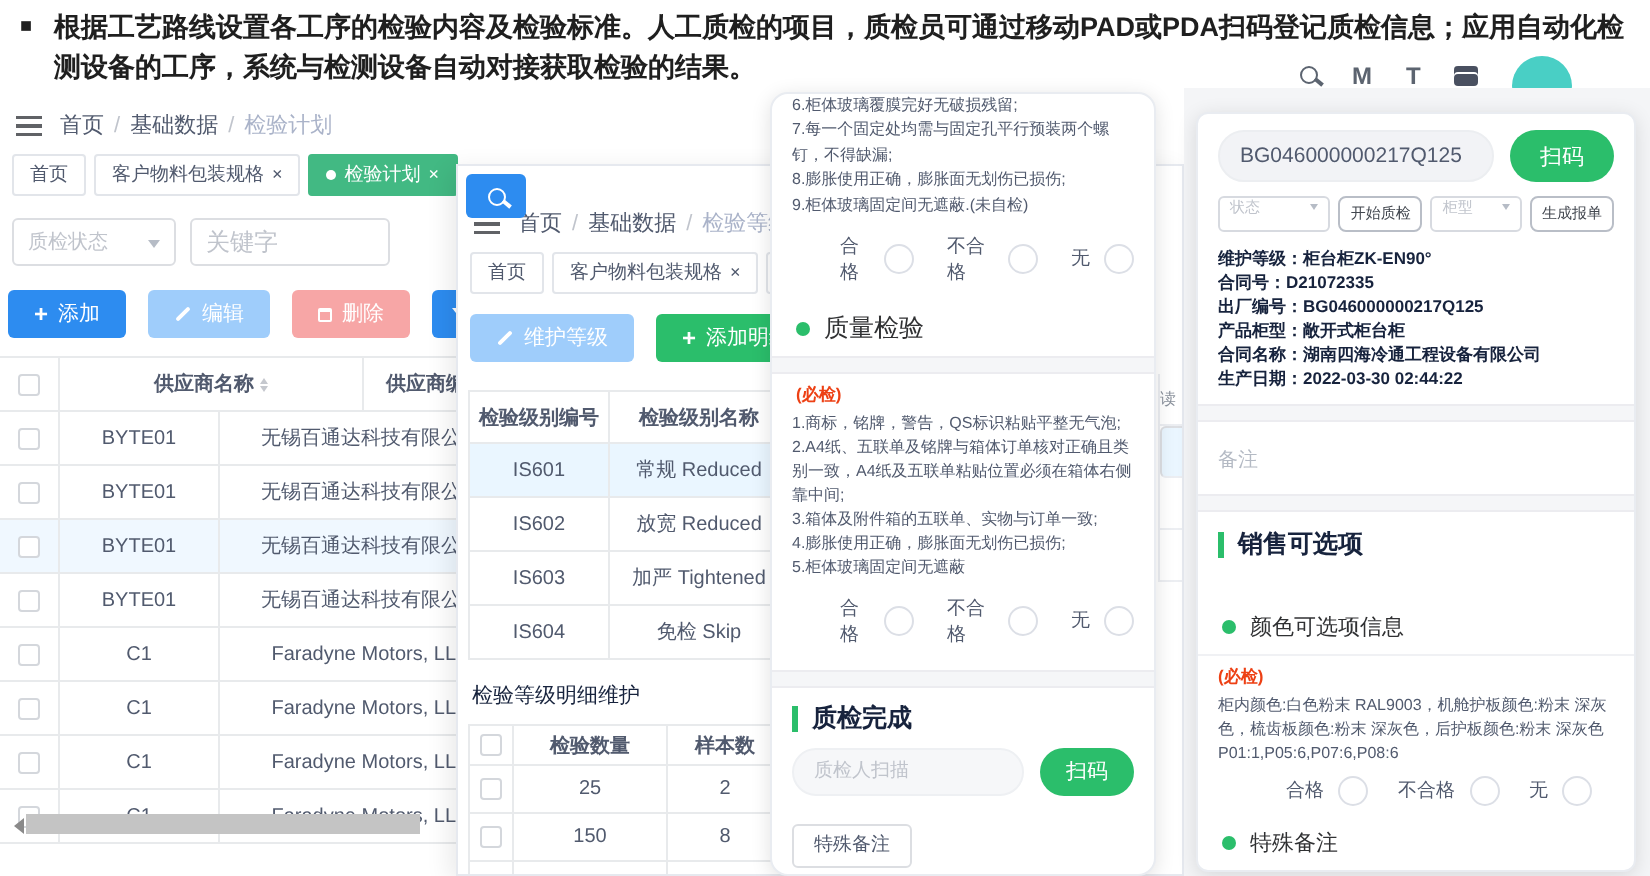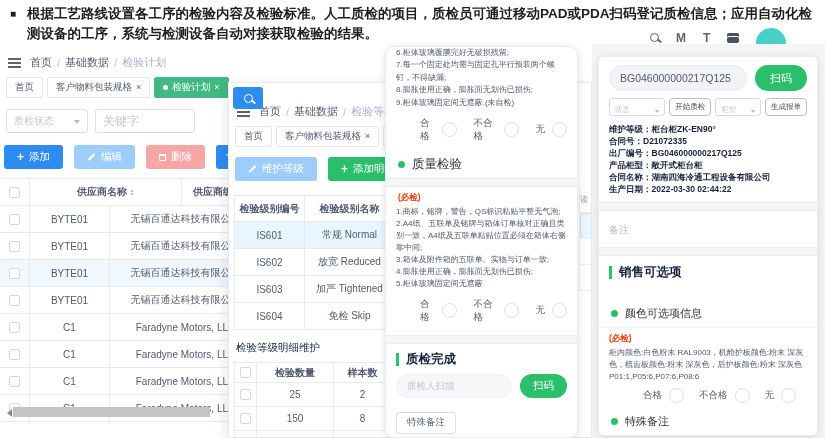--- a/index.html
+++ b/index.html
@@ -131,21 +131,21 @@
 
   
   .backdrop2{position:absolute;left:592px;top:44px;width:233px;height:394px;background:#f4f5f7;z-index:5}
   .card2{left:598px;top:56px;width:220px;height:380px;border-radius:6px;z-index:6;padding:8px 10px}
   .serialrow{display:flex;gap:8px;align-items:center}
   .serialinp{flex:1;height:26px;border-radius:13px;background:#f2f3f6;border:1px solid #eceef1;padding:0 10px;
     font-size:10.5px;color:#515a6e;min-width:0}
   .pillg2{height:26px;border-radius:13px;background:#2bbe6b;color:#fff;border:none;padding:0 15px;font-size:11px;
     font-family:inherit;cursor:pointer;flex:none}
   .ctrlrow{display:flex;gap:4px;align-items:center;margin-top:7px}
-  .msel{height:18px;border:1px solid #d7dae0;border-radius:3px;background:#fff;display:flex;align-items:flex-end;
+  .msel{height:18px;border:1px solid #d7dae0;border-radius:3px;background:#fff;display:flex;align-items:flex-start;
     padding:0 5px;color:#c0c4cc;font-size:7.5px;cursor:pointer}
   .msel .caret{border-width:2.8px;border-top-width:3.8px;margin-top:3px}
   .msel1{width:62px}.msel2{width:50px}
   .obtn{height:18px;border:1px solid #b9bec7;border-radius:4px;background:#fff;color:#42474f;font-size:7.5px;
     padding:0 5px;font-family:Liberation Serif, serif;cursor:pointer;flex:none;white-space:nowrap}
   .inforow{font-size:8.5px;color:#17233d;font-weight:bold;line-height:1.42;white-space:nowrap;overflow:hidden}
   .infoblock{margin-top:7px}
   .card2 .band{margin:7px -10px}
   .noteph{font-size:10px;color:#b4bac4;padding:5px 0 3px}
   .card2 .sechdr{margin:8px 0 25px}
@@ -351,21 +351,21 @@
     </div>
     <div class="mtable">
       <div class="mrow mhead">
         <span class="col mc1">检验级别编号</span>
         <span class="col mc2">检验级别名称</span>
       </div>
       <div class="mrows">
 
           <div class="mrow">
             <span class="col mc1">IS601</span>
-            <span class="col mc2">常规 Normal</span>
+            <span class="col mc2">常规 Reduced</span>
           </div>
 
           <div class="mrow">
             <span class="col mc1">IS602</span>
             <span class="col mc2">放宽 Reduced</span>
           </div>
 
           <div class="mrow">
             <span class="col mc1">IS603</span>
             <span class="col mc2">加严 Tightened</span>

